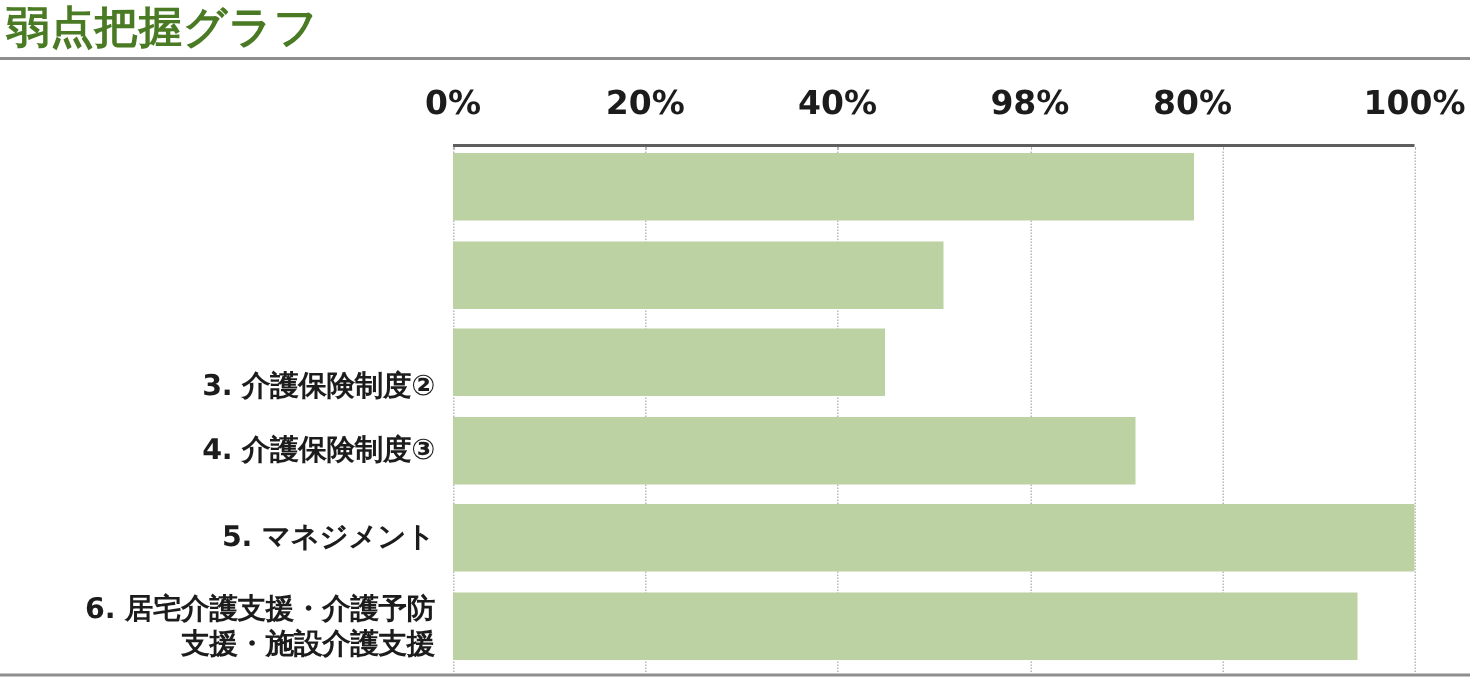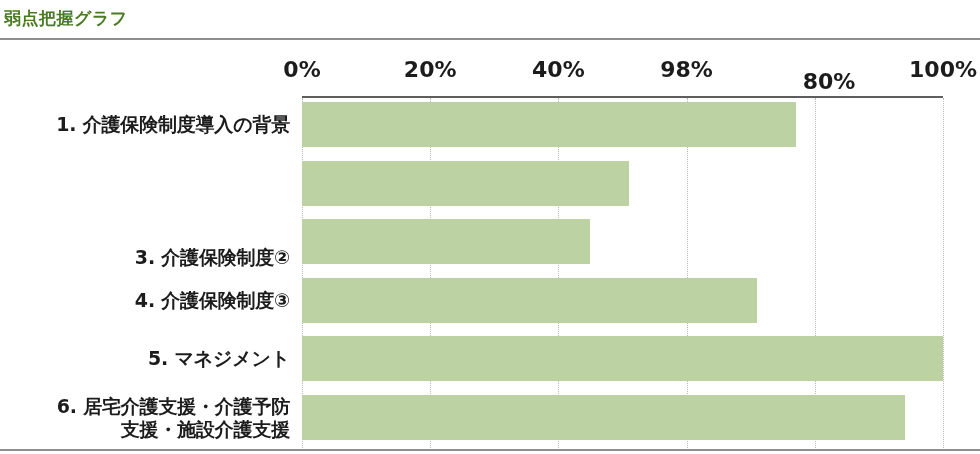--- a/index.html
+++ b/index.html
@@ -13,21 +13,21 @@
     font-family: "DejaVu Sans", "Liberation Sans", sans-serif;
     position: relative;
     overflow: hidden;
   }
 
   
   #chart-title {
     position: absolute;
     left: 4px;
     top: 2px;
-    font-size: 17px;
+    font-size: 29px;
     font-weight: bold;
     letter-spacing: 0.5px;
     color: #4a7a23;
     white-space: nowrap;
     line-height: 32px;
   }
 
   
   .page-rule {
     position: absolute;
@@ -119,28 +119,25 @@
 <div id="chart-title">弱点把握グラフ</div>
 
 <div class="page-rule" id="rule-top"></div>
 <div class="page-rule" id="rule-bottom"></div>
 
 <div id="ticks">
     <div class="tick-label" style="left: 0px;">0%</div>
     <div class="tick-label" style="left: 128.2px;">20%</div>
     <div class="tick-label" style="left: 256.4px;">40%</div>
     <div class="tick-label" style="left: 384.6px;">98%</div>
-    <div class="tick-label" style="left: 527px; margin-top: 12px;">80%</div>
+    <div class="tick-label" style="left: 493px;">80%</div>
     <div class="tick-label" style="left: 641px;">100%</div>
   </div>
 
 <div id="cat-labels">
-    <div class="cat-label" style="top: 17px;">
-      <div>1. 介護保険制度導入の背景</div>
-    </div>
     <div class="cat-label" style="top: 134.2px; margin-top: 16px;">
       <div>3. 介護保険制度②</div>
     </div>
     <div class="cat-label" style="top: 192.8px;">
       <div>4. 介護保険制度③</div>
     </div>
     <div class="cat-label" style="top: 251.4px;">
       <div>5. マネジメント</div>
     </div>
     <div class="cat-label" style="top: 298.5px;">

